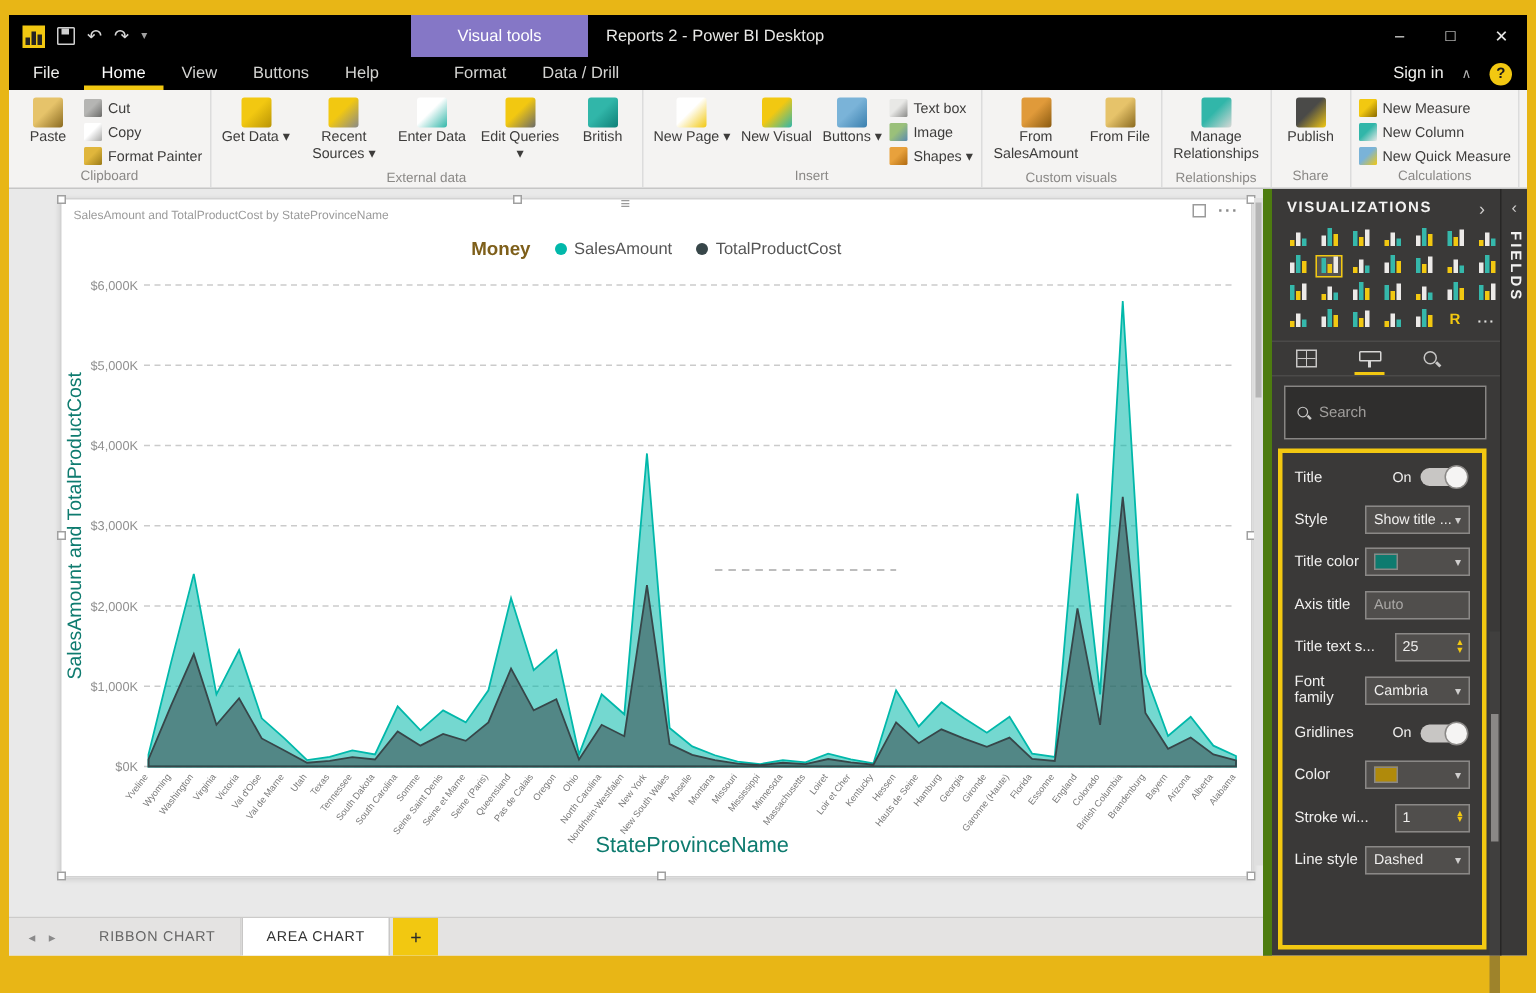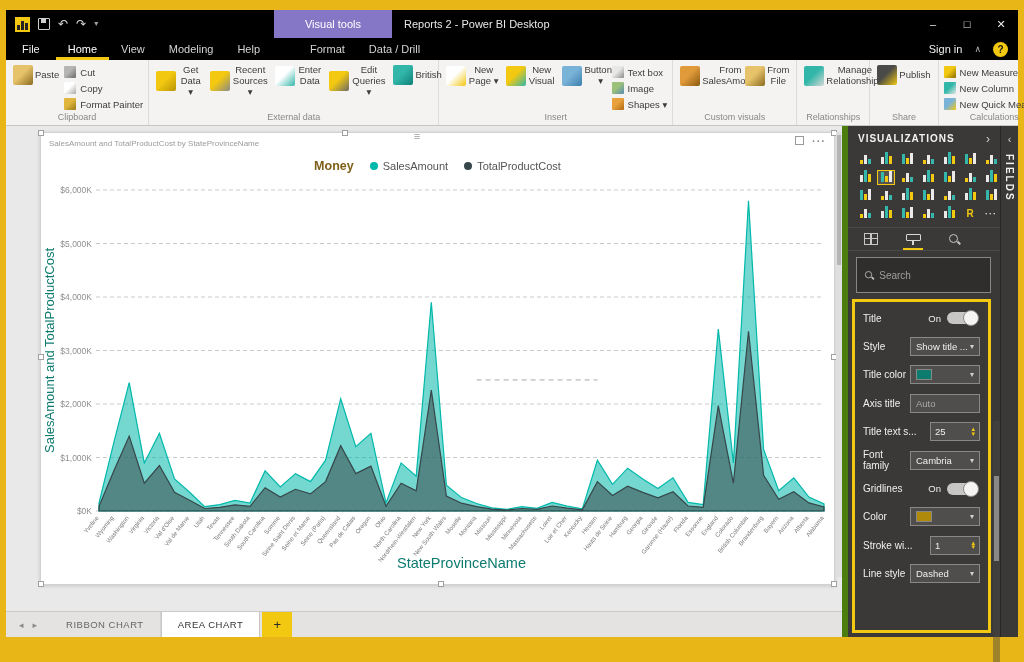--- a/index.html
+++ b/index.html
@@ -24,21 +24,21 @@
 .mitem.active{color:#fff;border-bottom:3px solid #F2C811;padding-top:3px}
 .mctx{margin-left:26px;display:flex}
 .mright{margin-left:auto;display:flex;align-items:center;gap:12px;padding-right:10px}
 .signin{color:#f0f0ee;font-size:11px}
 .chev{color:#b0b0b0;font-size:9px}
 .help-badge{width:15px;height:15px;border-radius:50%;background:#F2C811;color:#1a1a1a;font-size:10px;font-weight:bold;display:flex;align-items:center;justify-content:center}
 
 .ribbon{height:66px;background:#f4f3f2;border-bottom:1px solid #c6c6c6;display:flex;flex-shrink:0}
 .rgroup{display:flex;flex-direction:column;border-right:1px solid #dcdcdc;padding:3px 5px 0 5px}
 .gbody{display:flex;align-items:flex-start;gap:3px;flex:1}
-.bigbtn{display:flex;align-items:center;min-width:42px;max-width:62px;padding:2px 2px;gap:2px}
+.bigbtn{display:flex;flex-direction:column;align-items:center;min-width:42px;max-width:62px;padding:2px 2px;gap:2px}
 .ic-big{width:20px;height:20px;border-radius:2px;flex-shrink:0}
 .blabel{font-size:9.5px;color:#3d3c3b;text-align:center;line-height:1.15}
 .sstack{display:flex;flex-direction:column;gap:4px;padding-top:3px}
 .sitem{display:flex;align-items:center;gap:4px}
 .ic-sm{width:12px;height:12px;border-radius:1px;flex-shrink:0}
 .slabel{font-size:9.5px;color:#3d3c3b;white-space:nowrap}
 .glabel{font-size:9px;color:#8a8886;text-align:center;padding:2px 0 3px}
 
 .mainrow{flex:1;display:flex;min-height:0}
 .canvas-col{width:836px;display:flex;flex-direction:column}
@@ -132,21 +132,21 @@
       <div class="wc">–</div>
       <div class="wc">□</div>
       <div class="wc">✕</div>
     </div>
   </div>
 
   <div class="menubar">
     <div class="mitem file">File</div>
     <div class="mitem active">Home</div>
     <div class="mitem">View</div>
-    <div class="mitem">Modeling</div>
+    <div class="mitem">Buttons</div>
     <div class="mitem">Help</div>
     <div class="mctx">
       <div class="mitem">Format</div>
       <div class="mitem">Data / Drill</div>
     </div>
     <div class="mright">
       <span class="signin">Sign in</span>
       <span class="chev">∧</span>
       <span class="help-badge">?</span>
     </div>

